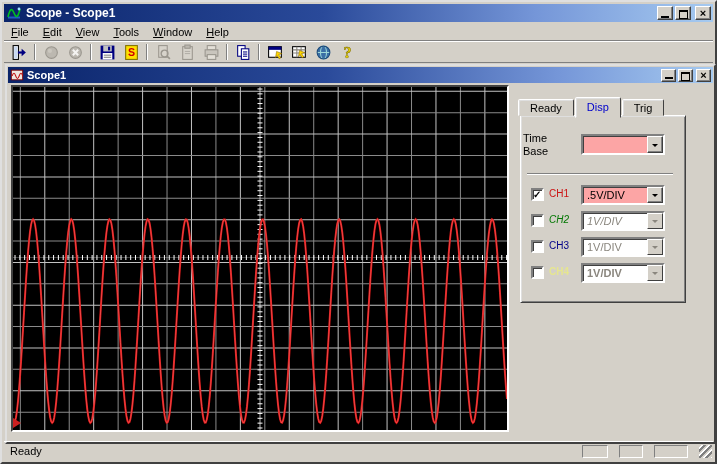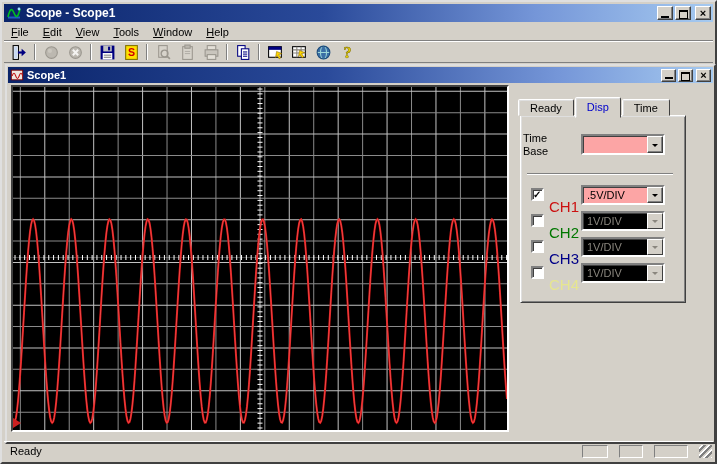--- a/index.html
+++ b/index.html
@@ -100,34 +100,34 @@
     box-shadow:inset 1px 1px 0 #404040;
   }
   .combo-value { position:absolute; left:4px; top:2px; font-size:11px; color:#000; white-space:nowrap; }
   .combo-btn {
     position:absolute; right:0; top:0; bottom:0; width:16px; background:#d4d0c8;
     border:1px solid; border-color:#fff #404040 #404040 #fff;
     box-shadow:inset -1px -1px 0 #808080;
     display:flex; align-items:center; justify-content:center; box-sizing:border-box;
   }
   .arr { width:0; height:0; border:3.5px solid transparent; border-top-color:#000; margin-top:4px; }
-  .combo.disabled { background:#000000; }
+  .combo.disabled { background:#ffffff; }
   .combo.disabled .combo-value { color:#8a867e; }
   .combo.disabled .arr { border-top-color:#8a867e; }
   .combo.disabled .combo-btn { box-shadow:none; }
   .ch-row { position:absolute; left:0; width:100%; height:20px; }
   .ch-row .combo { left:60px; top:0; height:20px; }
   .checkbox {
     position:absolute; left:10px; top:3px; width:13px; height:13px; box-sizing:border-box;
     background:#fff; border:2px solid; border-color:#808080 #fff #fff #808080;
     box-shadow:inset 1px 1px 0 #404040;
   }
   .checkbox .check { display:none; font-size:10px; font-weight:bold; line-height:9px; margin-left:0; color:#000; }
   .checkbox.checked .check { display:block; }
-  .ch-label { position:absolute; left:28px; top:13px; font-size:15px; }
+  .ch-label { position:absolute; left:28px; top:3px; font-size:10px; }
   .time-combo { left:60px; top:18px; }
   
   .statusbar {
     position:absolute; left:2px; right:2px; bottom:2px; height:19px;
     border-top:1px solid #fff; display:flex; align-items:center; font-size:11px; color:#000;
     box-sizing:border-box;
     gap:8px;
   }
   .status-text { margin-left:6px; flex:1; }
   .status-panel { height:13px; margin-right:3px; box-sizing:border-box;
@@ -515,21 +515,21 @@
           <path d="M0.0 331.8 L1.0 333.0 L2.0 331.5 L3.0 327.3 L4.0 320.5 L5.0 311.3 L6.0 300.0 L7.0 286.8 L8.0 272.1 L9.0 256.3 L10.0 239.9 L11.0 223.3 L12.0 206.9 L13.0 191.1 L14.0 176.5 L15.0 163.4 L16.0 152.2 L17.0 143.1 L18.0 136.4 L19.0 132.4 L20.0 131.0 L21.0 132.4 L22.0 136.4 L23.0 143.1 L24.0 152.2 L25.0 163.4 L26.0 176.5 L27.0 191.1 L28.0 206.9 L29.0 223.3 L30.0 239.9 L31.0 256.3 L32.0 272.1 L33.0 286.8 L34.0 300.0 L35.0 311.3 L36.0 320.5 L37.0 327.3 L38.0 331.5 L39.0 333.0 L40.0 331.8 L41.0 327.8 L42.0 321.3 L43.0 312.3 L44.0 301.2 L45.0 288.2 L46.0 273.6 L47.0 257.9 L48.0 241.6 L49.0 224.9 L50.0 208.5 L51.0 192.7 L52.0 177.9 L53.0 164.7 L54.0 153.2 L55.0 143.9 L56.0 137.0 L57.0 132.7 L58.0 131.0 L59.0 132.1 L60.0 135.9 L61.0 142.3 L62.0 151.2 L63.0 162.2 L64.0 175.2 L65.0 189.6 L66.0 205.3 L67.0 221.6 L68.0 238.2 L69.0 254.7 L70.0 270.6 L71.0 285.4 L72.0 298.7 L73.0 310.3 L74.0 319.7 L75.0 326.7 L76.0 331.2 L77.0 333.0 L78.0 332.0 L79.0 328.3 L80.0 322.0 L81.0 313.3 L82.0 302.4 L83.0 289.5 L84.0 275.1 L85.0 259.5 L86.0 243.2 L87.0 226.6 L88.0 210.1 L89.0 194.2 L90.0 179.4 L91.0 165.9 L92.0 154.3 L93.0 144.7 L94.0 137.6 L95.0 133.0 L96.0 131.1 L97.0 131.9 L98.0 135.4 L99.0 141.6 L100.0 150.2 L101.0 161.0 L102.0 173.8 L103.0 188.1 L104.0 203.7 L105.0 220.0 L106.0 236.6 L107.0 253.1 L108.0 269.0 L109.0 283.9 L110.0 297.5 L111.0 309.2 L112.0 318.8 L113.0 326.1 L114.0 330.9 L115.0 332.9 L116.0 332.2 L117.0 328.8 L118.0 322.8 L119.0 314.3 L120.0 303.6 L121.0 290.9 L122.0 276.6 L123.0 261.1 L124.0 244.9 L125.0 228.3 L126.0 211.7 L127.0 195.8 L128.0 180.8 L129.0 167.2 L130.0 155.3 L131.0 145.6 L132.0 138.2 L133.0 133.3 L134.0 131.1 L135.0 131.7 L136.0 134.9 L137.0 140.8 L138.0 149.2 L139.0 159.8 L140.0 172.4 L141.0 186.6 L142.0 202.1 L143.0 218.3 L144.0 234.9 L145.0 251.4 L146.0 267.5 L147.0 282.5 L148.0 296.2 L149.0 308.1 L150.0 318.0 L151.0 325.5 L152.0 330.5 L153.0 332.8 L154.0 332.4 L155.0 329.3 L156.0 323.5 L157.0 315.2 L158.0 304.7 L159.0 292.2 L160.0 278.1 L161.0 262.7 L162.0 246.5 L163.0 229.9 L164.0 213.4 L165.0 197.3 L166.0 182.2 L167.0 168.5 L168.0 156.4 L169.0 146.5 L170.0 138.8 L171.0 133.7 L172.0 131.2 L173.0 131.5 L174.0 134.5 L175.0 140.1 L176.0 148.3 L177.0 158.7 L178.0 171.1 L179.0 185.1 L180.0 200.5 L181.0 216.7 L182.0 233.2 L183.0 249.8 L184.0 265.9 L185.0 281.1 L186.0 294.9 L187.0 307.0 L188.0 317.1 L189.0 324.9 L190.0 330.1 L191.0 332.7 L192.0 332.6 L193.0 329.7 L194.0 324.2 L195.0 316.2 L196.0 305.9 L197.0 293.6 L198.0 279.6 L199.0 264.3 L200.0 248.2 L201.0 231.6 L202.0 215.0 L203.0 198.9 L204.0 183.7 L205.0 169.8 L206.0 157.6 L207.0 147.4 L208.0 139.5 L209.0 134.1 L210.0 131.3 L211.0 131.3 L212.0 134.1 L213.0 139.5 L214.0 147.4 L215.0 157.6 L216.0 169.8 L217.0 183.7 L218.0 198.9 L219.0 215.0 L220.0 231.6 L221.0 248.2 L222.0 264.3 L223.0 279.6 L224.0 293.6 L225.0 305.9 L226.0 316.2 L227.0 324.2 L228.0 329.7 L229.0 332.6 L230.0 332.7 L231.0 330.1 L232.0 324.9 L233.0 317.1 L234.0 307.0 L235.0 294.9 L236.0 281.1 L237.0 265.9 L238.0 249.8 L239.0 233.2 L240.0 216.7 L241.0 200.5 L242.0 185.1 L243.0 171.1 L244.0 158.7 L245.0 148.3 L246.0 140.1 L247.0 134.5 L248.0 131.5 L249.0 131.2 L250.0 133.7 L251.0 138.8 L252.0 146.5 L253.0 156.4 L254.0 168.5 L255.0 182.2 L256.0 197.3 L257.0 213.4 L258.0 229.9 L259.0 246.5 L260.0 262.7 L261.0 278.1 L262.0 292.2 L263.0 304.7 L264.0 315.2 L265.0 323.5 L266.0 329.3 L267.0 332.4 L268.0 332.8 L269.0 330.5 L270.0 325.5 L271.0 318.0 L272.0 308.1 L273.0 296.2 L274.0 282.5 L275.0 267.5 L276.0 251.4 L277.0 234.9 L278.0 218.3 L279.0 202.1 L280.0 186.6 L281.0 172.4 L282.0 159.8 L283.0 149.2 L284.0 140.8 L285.0 134.9 L286.0 131.7 L287.0 131.1 L288.0 133.3 L289.0 138.2 L290.0 145.6 L291.0 155.3 L292.0 167.2 L293.0 180.8 L294.0 195.8 L295.0 211.7 L296.0 228.3 L297.0 244.9 L298.0 261.1 L299.0 276.6 L300.0 290.9 L301.0 303.6 L302.0 314.3 L303.0 322.8 L304.0 328.8 L305.0 332.2 L306.0 332.9 L307.0 330.9 L308.0 326.1 L309.0 318.8 L310.0 309.2 L311.0 297.5 L312.0 283.9 L313.0 269.0 L314.0 253.1 L315.0 236.6 L316.0 220.0 L317.0 203.7 L318.0 188.1 L319.0 173.8 L320.0 161.0 L321.0 150.2 L322.0 141.6 L323.0 135.4 L324.0 131.9 L325.0 131.1 L326.0 133.0 L327.0 137.6 L328.0 144.7 L329.0 154.3 L330.0 165.9 L331.0 179.4 L332.0 194.2 L333.0 210.1 L334.0 226.6 L335.0 243.2 L336.0 259.5 L337.0 275.1 L338.0 289.5 L339.0 302.4 L340.0 313.3 L341.0 322.0 L342.0 328.3 L343.0 332.0 L344.0 333.0 L345.0 331.2 L346.0 326.7 L347.0 319.7 L348.0 310.3 L349.0 298.7 L350.0 285.4 L351.0 270.6 L352.0 254.7 L353.0 238.2 L354.0 221.6 L355.0 205.3 L356.0 189.6 L357.0 175.2 L358.0 162.2 L359.0 151.2 L360.0 142.3 L361.0 135.9 L362.0 132.1 L363.0 131.0 L364.0 132.7 L365.0 137.0 L366.0 143.9 L367.0 153.2 L368.0 164.7 L369.0 177.9 L370.0 192.7 L371.0 208.5 L372.0 224.9 L373.0 241.6 L374.0 257.9 L375.0 273.6 L376.0 288.2 L377.0 301.2 L378.0 312.3 L379.0 321.3 L380.0 327.8 L381.0 331.8 L382.0 333.0 L383.0 331.5 L384.0 327.3 L385.0 320.5 L386.0 311.3 L387.0 300.0 L388.0 286.8 L389.0 272.1 L390.0 256.3 L391.0 239.9 L392.0 223.3 L393.0 206.9 L394.0 191.1 L395.0 176.5 L396.0 163.4 L397.0 152.2 L398.0 143.1 L399.0 136.4 L400.0 132.4 L401.0 131.0 L402.0 132.4 L403.0 136.4 L404.0 143.1 L405.0 152.2 L406.0 163.4 L407.0 176.5 L408.0 191.1 L409.0 206.9 L410.0 223.3 L411.0 239.9 L412.0 256.3 L413.0 272.1 L414.0 286.8 L415.0 300.0 L416.0 311.3 L417.0 320.5 L418.0 327.3 L419.0 331.5 L420.0 333.0 L421.0 331.8 L422.0 327.8 L423.0 321.3 L424.0 312.3 L425.0 301.2 L426.0 288.2 L427.0 273.6 L428.0 257.9 L429.0 241.6 L430.0 224.9 L431.0 208.5 L432.0 192.7 L433.0 177.9 L434.0 164.7 L435.0 153.2 L436.0 143.9 L437.0 137.0 L438.0 132.7 L439.0 131.0 L440.0 132.1 L441.0 135.9 L442.0 142.3 L443.0 151.2 L444.0 162.2 L445.0 175.2 L446.0 189.6 L447.0 205.3 L448.0 221.6 L449.0 238.2 L450.0 254.7 L451.0 270.6 L452.0 285.4 L453.0 298.7 L454.0 310.3 L455.0 319.7 L456.0 326.7 L457.0 331.2 L458.0 333.0 L459.0 332.0 L460.0 328.3 L461.0 322.0 L462.0 313.3 L463.0 302.4 L464.0 289.5 L465.0 275.1 L466.0 259.5 L467.0 243.2 L468.0 226.6 L469.0 210.1 L470.0 194.2 L471.0 179.4 L472.0 165.9 L473.0 154.3 L474.0 144.7 L475.0 137.6 L476.0 133.0 L477.0 131.1 L478.0 131.9 L479.0 135.4 L480.0 141.6 L481.0 150.2 L482.0 161.0 L483.0 173.8 L484.0 188.1 L485.0 203.7 L486.0 220.0 L487.0 236.6 L488.0 253.1 L489.0 269.0 L490.0 283.9 L491.0 297.5 L492.0 309.2 " fill="none" stroke="#d81616" stroke-width="2"></path>
           <path d="M0.0 331.8 L1.0 333.0 L2.0 331.5 L3.0 327.3 L4.0 320.5 L5.0 311.3 L6.0 300.0 L7.0 286.8 L8.0 272.1 L9.0 256.3 L10.0 239.9 L11.0 223.3 L12.0 206.9 L13.0 191.1 L14.0 176.5 L15.0 163.4 L16.0 152.2 L17.0 143.1 L18.0 136.4 L19.0 132.4 L20.0 131.0 L21.0 132.4 L22.0 136.4 L23.0 143.1 L24.0 152.2 L25.0 163.4 L26.0 176.5 L27.0 191.1 L28.0 206.9 L29.0 223.3 L30.0 239.9 L31.0 256.3 L32.0 272.1 L33.0 286.8 L34.0 300.0 L35.0 311.3 L36.0 320.5 L37.0 327.3 L38.0 331.5 L39.0 333.0 L40.0 331.8 L41.0 327.8 L42.0 321.3 L43.0 312.3 L44.0 301.2 L45.0 288.2 L46.0 273.6 L47.0 257.9 L48.0 241.6 L49.0 224.9 L50.0 208.5 L51.0 192.7 L52.0 177.9 L53.0 164.7 L54.0 153.2 L55.0 143.9 L56.0 137.0 L57.0 132.7 L58.0 131.0 L59.0 132.1 L60.0 135.9 L61.0 142.3 L62.0 151.2 L63.0 162.2 L64.0 175.2 L65.0 189.6 L66.0 205.3 L67.0 221.6 L68.0 238.2 L69.0 254.7 L70.0 270.6 L71.0 285.4 L72.0 298.7 L73.0 310.3 L74.0 319.7 L75.0 326.7 L76.0 331.2 L77.0 333.0 L78.0 332.0 L79.0 328.3 L80.0 322.0 L81.0 313.3 L82.0 302.4 L83.0 289.5 L84.0 275.1 L85.0 259.5 L86.0 243.2 L87.0 226.6 L88.0 210.1 L89.0 194.2 L90.0 179.4 L91.0 165.9 L92.0 154.3 L93.0 144.7 L94.0 137.6 L95.0 133.0 L96.0 131.1 L97.0 131.9 L98.0 135.4 L99.0 141.6 L100.0 150.2 L101.0 161.0 L102.0 173.8 L103.0 188.1 L104.0 203.7 L105.0 220.0 L106.0 236.6 L107.0 253.1 L108.0 269.0 L109.0 283.9 L110.0 297.5 L111.0 309.2 L112.0 318.8 L113.0 326.1 L114.0 330.9 L115.0 332.9 L116.0 332.2 L117.0 328.8 L118.0 322.8 L119.0 314.3 L120.0 303.6 L121.0 290.9 L122.0 276.6 L123.0 261.1 L124.0 244.9 L125.0 228.3 L126.0 211.7 L127.0 195.8 L128.0 180.8 L129.0 167.2 L130.0 155.3 L131.0 145.6 L132.0 138.2 L133.0 133.3 L134.0 131.1 L135.0 131.7 L136.0 134.9 L137.0 140.8 L138.0 149.2 L139.0 159.8 L140.0 172.4 L141.0 186.6 L142.0 202.1 L143.0 218.3 L144.0 234.9 L145.0 251.4 L146.0 267.5 L147.0 282.5 L148.0 296.2 L149.0 308.1 L150.0 318.0 L151.0 325.5 L152.0 330.5 L153.0 332.8 L154.0 332.4 L155.0 329.3 L156.0 323.5 L157.0 315.2 L158.0 304.7 L159.0 292.2 L160.0 278.1 L161.0 262.7 L162.0 246.5 L163.0 229.9 L164.0 213.4 L165.0 197.3 L166.0 182.2 L167.0 168.5 L168.0 156.4 L169.0 146.5 L170.0 138.8 L171.0 133.7 L172.0 131.2 L173.0 131.5 L174.0 134.5 L175.0 140.1 L176.0 148.3 L177.0 158.7 L178.0 171.1 L179.0 185.1 L180.0 200.5 L181.0 216.7 L182.0 233.2 L183.0 249.8 L184.0 265.9 L185.0 281.1 L186.0 294.9 L187.0 307.0 L188.0 317.1 L189.0 324.9 L190.0 330.1 L191.0 332.7 L192.0 332.6 L193.0 329.7 L194.0 324.2 L195.0 316.2 L196.0 305.9 L197.0 293.6 L198.0 279.6 L199.0 264.3 L200.0 248.2 L201.0 231.6 L202.0 215.0 L203.0 198.9 L204.0 183.7 L205.0 169.8 L206.0 157.6 L207.0 147.4 L208.0 139.5 L209.0 134.1 L210.0 131.3 L211.0 131.3 L212.0 134.1 L213.0 139.5 L214.0 147.4 L215.0 157.6 L216.0 169.8 L217.0 183.7 L218.0 198.9 L219.0 215.0 L220.0 231.6 L221.0 248.2 L222.0 264.3 L223.0 279.6 L224.0 293.6 L225.0 305.9 L226.0 316.2 L227.0 324.2 L228.0 329.7 L229.0 332.6 L230.0 332.7 L231.0 330.1 L232.0 324.9 L233.0 317.1 L234.0 307.0 L235.0 294.9 L236.0 281.1 L237.0 265.9 L238.0 249.8 L239.0 233.2 L240.0 216.7 L241.0 200.5 L242.0 185.1 L243.0 171.1 L244.0 158.7 L245.0 148.3 L246.0 140.1 L247.0 134.5 L248.0 131.5 L249.0 131.2 L250.0 133.7 L251.0 138.8 L252.0 146.5 L253.0 156.4 L254.0 168.5 L255.0 182.2 L256.0 197.3 L257.0 213.4 L258.0 229.9 L259.0 246.5 L260.0 262.7 L261.0 278.1 L262.0 292.2 L263.0 304.7 L264.0 315.2 L265.0 323.5 L266.0 329.3 L267.0 332.4 L268.0 332.8 L269.0 330.5 L270.0 325.5 L271.0 318.0 L272.0 308.1 L273.0 296.2 L274.0 282.5 L275.0 267.5 L276.0 251.4 L277.0 234.9 L278.0 218.3 L279.0 202.1 L280.0 186.6 L281.0 172.4 L282.0 159.8 L283.0 149.2 L284.0 140.8 L285.0 134.9 L286.0 131.7 L287.0 131.1 L288.0 133.3 L289.0 138.2 L290.0 145.6 L291.0 155.3 L292.0 167.2 L293.0 180.8 L294.0 195.8 L295.0 211.7 L296.0 228.3 L297.0 244.9 L298.0 261.1 L299.0 276.6 L300.0 290.9 L301.0 303.6 L302.0 314.3 L303.0 322.8 L304.0 328.8 L305.0 332.2 L306.0 332.9 L307.0 330.9 L308.0 326.1 L309.0 318.8 L310.0 309.2 L311.0 297.5 L312.0 283.9 L313.0 269.0 L314.0 253.1 L315.0 236.6 L316.0 220.0 L317.0 203.7 L318.0 188.1 L319.0 173.8 L320.0 161.0 L321.0 150.2 L322.0 141.6 L323.0 135.4 L324.0 131.9 L325.0 131.1 L326.0 133.0 L327.0 137.6 L328.0 144.7 L329.0 154.3 L330.0 165.9 L331.0 179.4 L332.0 194.2 L333.0 210.1 L334.0 226.6 L335.0 243.2 L336.0 259.5 L337.0 275.1 L338.0 289.5 L339.0 302.4 L340.0 313.3 L341.0 322.0 L342.0 328.3 L343.0 332.0 L344.0 333.0 L345.0 331.2 L346.0 326.7 L347.0 319.7 L348.0 310.3 L349.0 298.7 L350.0 285.4 L351.0 270.6 L352.0 254.7 L353.0 238.2 L354.0 221.6 L355.0 205.3 L356.0 189.6 L357.0 175.2 L358.0 162.2 L359.0 151.2 L360.0 142.3 L361.0 135.9 L362.0 132.1 L363.0 131.0 L364.0 132.7 L365.0 137.0 L366.0 143.9 L367.0 153.2 L368.0 164.7 L369.0 177.9 L370.0 192.7 L371.0 208.5 L372.0 224.9 L373.0 241.6 L374.0 257.9 L375.0 273.6 L376.0 288.2 L377.0 301.2 L378.0 312.3 L379.0 321.3 L380.0 327.8 L381.0 331.8 L382.0 333.0 L383.0 331.5 L384.0 327.3 L385.0 320.5 L386.0 311.3 L387.0 300.0 L388.0 286.8 L389.0 272.1 L390.0 256.3 L391.0 239.9 L392.0 223.3 L393.0 206.9 L394.0 191.1 L395.0 176.5 L396.0 163.4 L397.0 152.2 L398.0 143.1 L399.0 136.4 L400.0 132.4 L401.0 131.0 L402.0 132.4 L403.0 136.4 L404.0 143.1 L405.0 152.2 L406.0 163.4 L407.0 176.5 L408.0 191.1 L409.0 206.9 L410.0 223.3 L411.0 239.9 L412.0 256.3 L413.0 272.1 L414.0 286.8 L415.0 300.0 L416.0 311.3 L417.0 320.5 L418.0 327.3 L419.0 331.5 L420.0 333.0 L421.0 331.8 L422.0 327.8 L423.0 321.3 L424.0 312.3 L425.0 301.2 L426.0 288.2 L427.0 273.6 L428.0 257.9 L429.0 241.6 L430.0 224.9 L431.0 208.5 L432.0 192.7 L433.0 177.9 L434.0 164.7 L435.0 153.2 L436.0 143.9 L437.0 137.0 L438.0 132.7 L439.0 131.0 L440.0 132.1 L441.0 135.9 L442.0 142.3 L443.0 151.2 L444.0 162.2 L445.0 175.2 L446.0 189.6 L447.0 205.3 L448.0 221.6 L449.0 238.2 L450.0 254.7 L451.0 270.6 L452.0 285.4 L453.0 298.7 L454.0 310.3 L455.0 319.7 L456.0 326.7 L457.0 331.2 L458.0 333.0 L459.0 332.0 L460.0 328.3 L461.0 322.0 L462.0 313.3 L463.0 302.4 L464.0 289.5 L465.0 275.1 L466.0 259.5 L467.0 243.2 L468.0 226.6 L469.0 210.1 L470.0 194.2 L471.0 179.4 L472.0 165.9 L473.0 154.3 L474.0 144.7 L475.0 137.6 L476.0 133.0 L477.0 131.1 L478.0 131.9 L479.0 135.4 L480.0 141.6 L481.0 150.2 L482.0 161.0 L483.0 173.8 L484.0 188.1 L485.0 203.7 L486.0 220.0 L487.0 236.6 L488.0 253.1 L489.0 269.0 L490.0 283.9 L491.0 297.5 L492.0 309.2 " fill="none" stroke="#ff6a6a" stroke-width="0.7" opacity="0.8"></path>
           <polygon points="0,328 8,333 0,338" fill="#cc2020"></polygon>
         </svg>
     </div>
 
     <div class="side-panel">
       <div class="tabs">
         <span class="tab">Ready</span>
         <span class="tab active" style="color: rgb(0, 0, 204);">Disp</span>
-        <span class="tab">Time</span>
+        <span class="tab">Trig</span>
       </div>
       <div class="tab-frame">
 
         <span class="tb-label">Time Base</span>
         <div class="combo time-combo">
           <span class="combo-value"></span>
           <span class="combo-btn">
               <span class="arr"></span>
             </span>
         </div>
@@ -541,41 +541,41 @@
               <span class="check">✓</span>
             </span>
           <span class="ch-label" style="color: rgb(204, 17, 17);">CH1</span>
           <div class="combo">
             <span class="combo-value">.5V/DIV</span>
             <span class="combo-btn">
                 <span class="arr"></span>
               </span>
           </div>
         </div>
-        <div class="ch-row" style="top:95px;">
+        <div class="ch-row" style="top:95px;font-style:italic;">
           <span class="checkbox"></span>
           <span class="ch-label" style="color: rgb(0, 119, 0);">CH2</span>
           <div class="combo disabled">
             <span class="combo-value">1V/DIV</span>
             <span class="combo-btn">
                 <span class="arr"></span>
               </span>
           </div>
         </div>
         <div class="ch-row" style="top:121px;">
           <span class="checkbox"></span>
           <span class="ch-label" style="color: rgb(0, 0, 136);">CH3</span>
           <div class="combo disabled">
             <span class="combo-value">1V/DIV</span>
             <span class="combo-btn">
                 <span class="arr"></span>
               </span>
           </div>
         </div>
-        <div class="ch-row" style="top:147px;">
+        <div class="ch-row" style="top:147px;font-weight:bold;">
           <span class="checkbox"></span>
           <span class="ch-label" style="color: rgb(230, 230, 144);">CH4</span>
           <div class="combo disabled">
             <span class="combo-value">1V/DIV</span>
             <span class="combo-btn">
                 <span class="arr"></span>
               </span>
           </div>
         </div>
 

